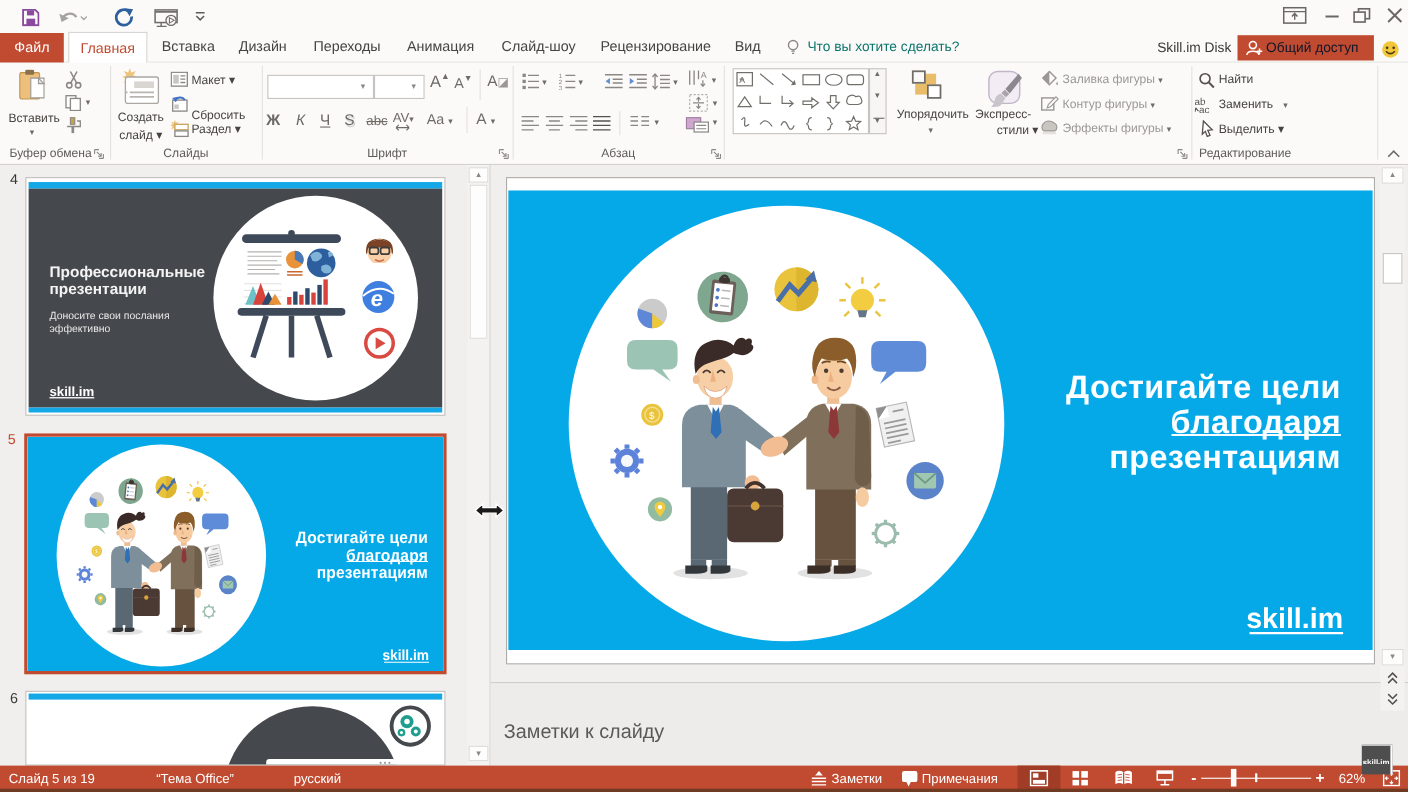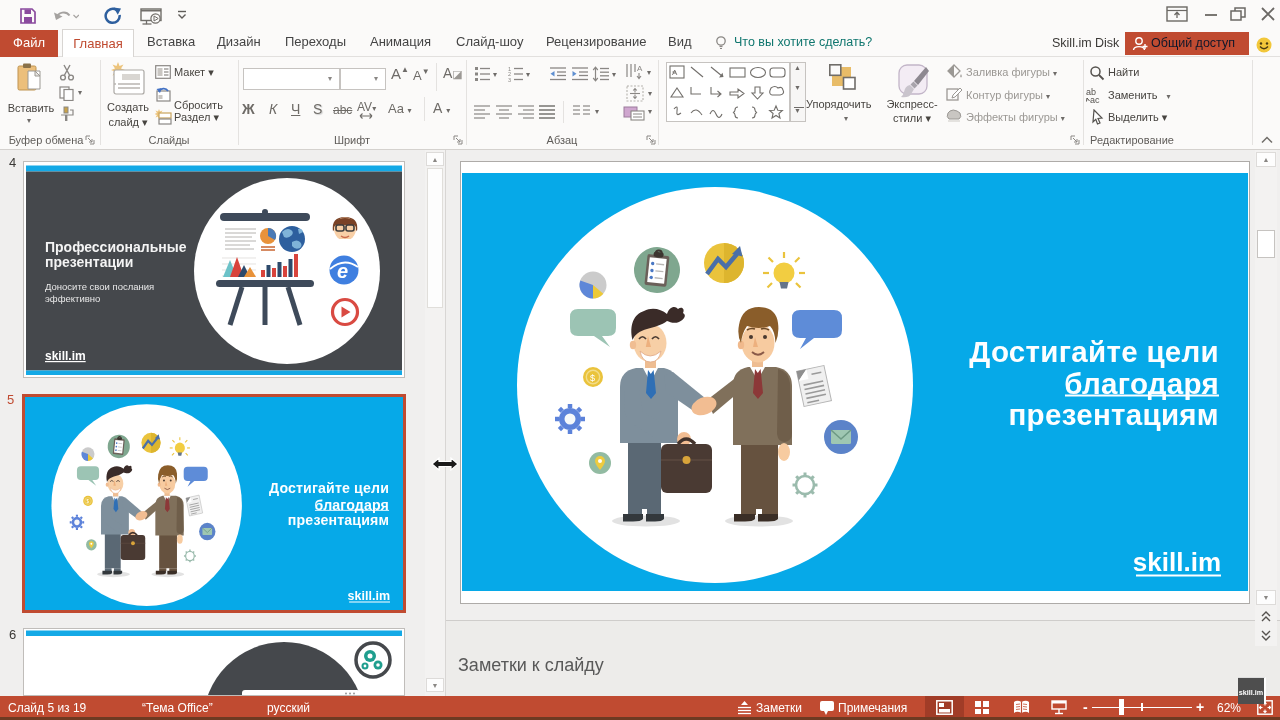--- a/index.html
+++ b/index.html
@@ -359,31 +359,31 @@
     <div class="a" style="left:2px;top:40px;width:10px;height:1px;background:#6e6b68;margin-left:1px;top:44px"></div>
     <div class="dd a" style="left:3px;top:44px;font-size:7px">▼</div>
   </div>
 
   <svg class="a" style="left:828px;top:6px" width="30" height="30" viewBox="0 0 30 30">
     <rect x="13" y="4" width="10" height="10" fill="#e8bc68"></rect>
     <rect x="4" y="13" width="11" height="10" fill="#e8bc68"></rect>
     <rect x="1.8" y="1.8" width="11" height="10.5" fill="#fbfaf9" stroke="#706d69" stroke-width="1.6"></rect>
     <rect x="15.5" y="14.5" width="11.5" height="11.5" fill="#fff" stroke="#706d69" stroke-width="1.6"></rect>
   </svg>
-  <div class="rtxt a" style="left:806px;top:41px;width:84px;">Упорядочить</div>
+  <div class="rtxt a" style="left:806px;top:41px;width:84px;text-align:center">Упорядочить</div>
   <div class="dd a" style="left:844px;top:57px">▾</div>
 
   <svg class="a" style="left:897px;top:5px" width="34" height="36" viewBox="0 0 34 36">
     <rect x="2" y="3" width="28" height="29" rx="8" fill="#f3ecf4" stroke="#c2b5c8" stroke-width="1.3"></rect>
     <path d="M29,5 L17,19 L21,23 L32,9 Z" fill="#8d8890"></path>
     <path d="M16.5,19.5 l-3,3 4,4 3,-3 Z" fill="#a8a3ab"></path>
     <path d="M13,23 q-5,1 -6,7 q-1,4 -3,5 q8,1 10,-3 q2,-3 3,-5 Z" fill="#c9c4cc"></path>
   </svg>
   <div class="rtxt a" style="left:880px;top:41px;width:64px;text-align:center">Экспресс-</div>
-  <div class="rtxt a" style="left:880px;top:55px;width:64px;text-align:center">стили ▾</div>
+  <div class="rtxt a" style="left:880px;top:55px;width:64px;text-align:right">стили ▾</div>
 
   <svg class="a" style="left:946px;top:7px" width="17" height="15" viewBox="0 0 17 15">
     <path d="M8,1 L14,7 L8,13 L2,7 Z" fill="none" stroke="#9b9894" stroke-width="1.3"></path>
     <path d="M8,1 L8,13 L2,7 Z" fill="#9b9894"></path>
     <path d="M15,10 q1.5,2.5 0,3.5 q-1.5,-1 0,-3.5" fill="#9b9894"></path>
   </svg>
   <div class="gtxt a" style="left:966px;top:9px">Заливка фигуры <span class="dd">▾</span></div>
   <svg class="a" style="left:946px;top:30px" width="17" height="15" viewBox="0 0 17 15">
     <rect x="1" y="2" width="11" height="11" fill="none" stroke="#9b9894" stroke-width="1.3"></rect>
     <path d="M14,1 l2,2 -7,7 -3,1 1,-3 Z" fill="#fff" stroke="#9b9894" stroke-width="1"></path>

